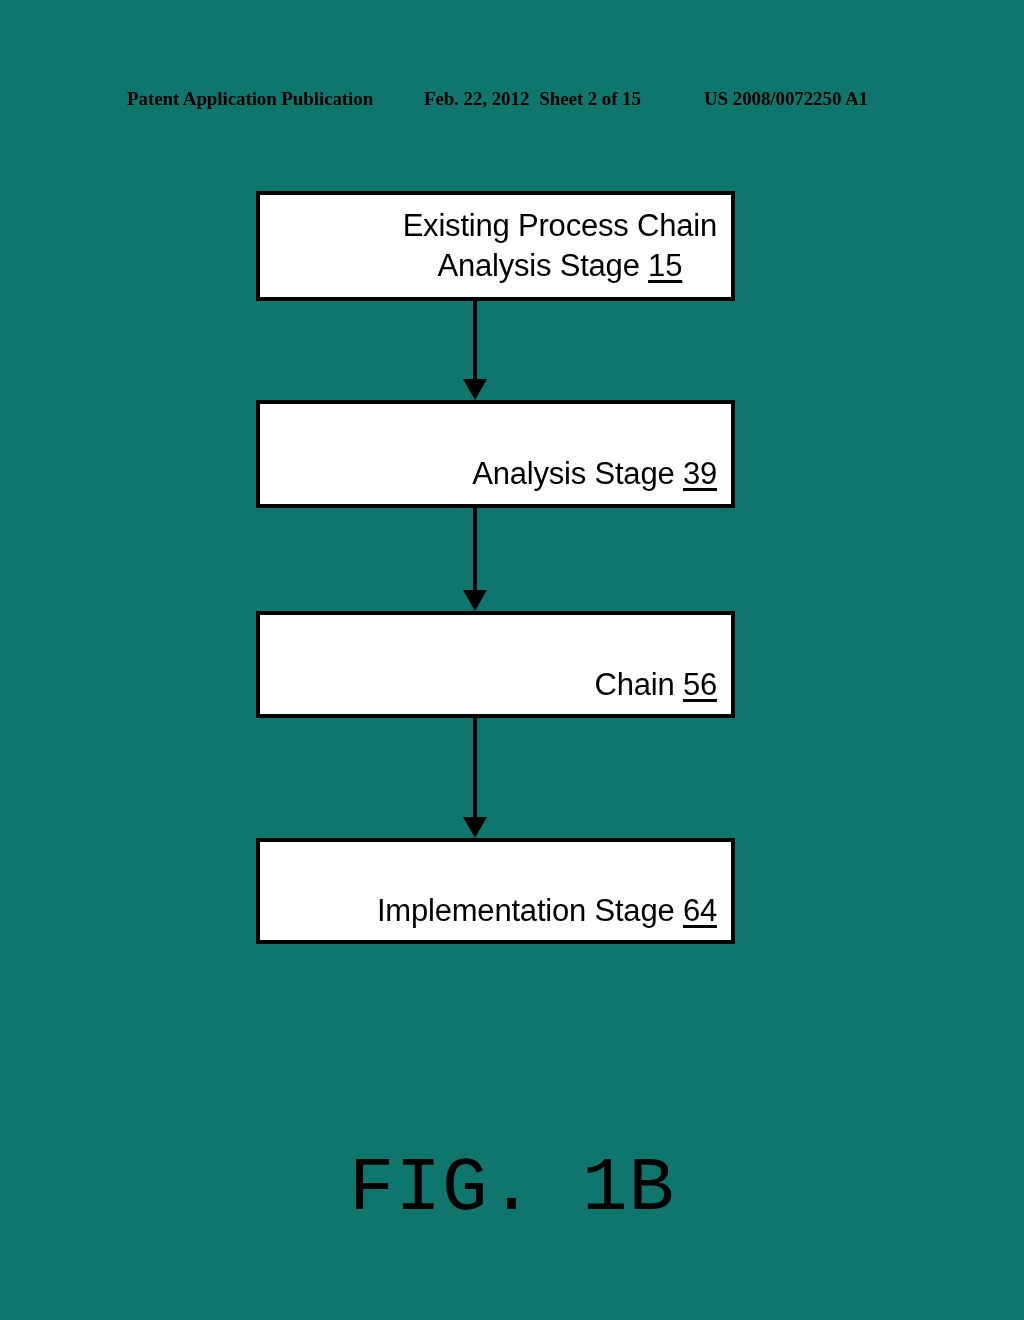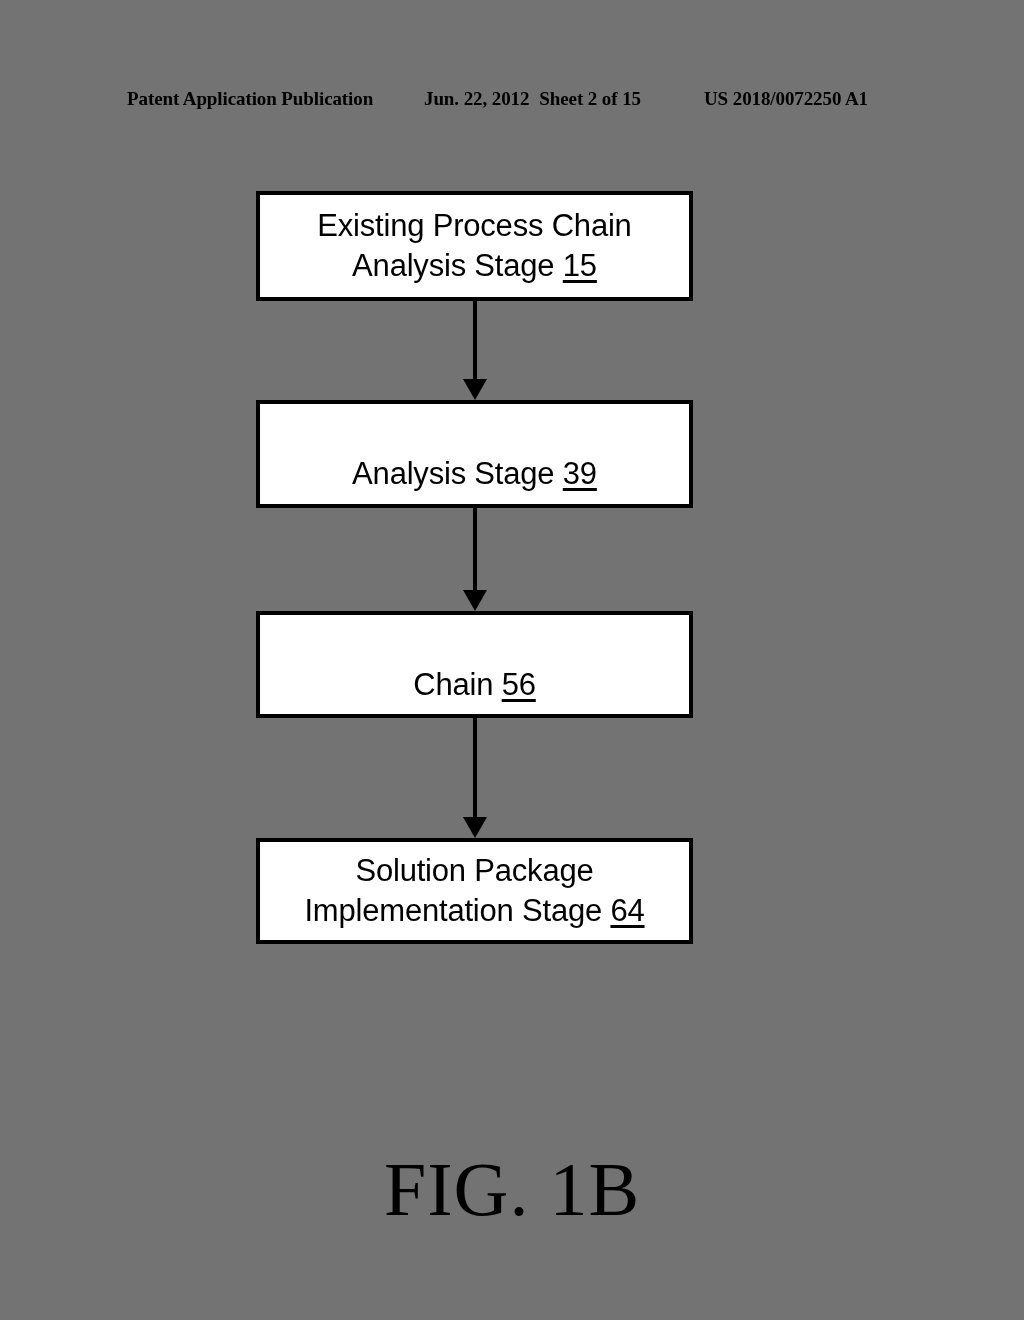--- a/index.html
+++ b/index.html
@@ -6,21 +6,21 @@
   html, body {
     margin: 0;
     padding: 0;
     background: #ffffff;
   }
 
   .page {
     position: relative;
     width: 1024px;
     height: 1320px;
-    background: #737373;
+    background: #0f766e;
     overflow: hidden;
     font-family: "Liberation Sans", sans-serif;
     color: #000000;
   }
 
   
   .pub-header {
     position: absolute;
     top: 88px;
     left: 0;
@@ -56,27 +56,27 @@
     position: absolute;
     left: 0;
     top: 0;
     width: 1024px;
     height: 1320px;
   }
 
   .node {
     position: absolute;
     left: 256px;
-    width: 437px;
+    width: 479px;
     box-sizing: border-box;
     border: 4px solid #000000;
     background: #ffffff;
     display: flex;
     align-items: center;
-    justify-content: center;
+    justify-content: flex-end;
     text-align: center;
   }
 
   .node-label {
     font-family: "Liberation Sans", sans-serif;
     font-size: 31px;
     line-height: 40px;
     color: #000000;
     padding: 0 14px;
     letter-spacing: -0.2px;
@@ -109,38 +109,38 @@
   #conn-2 { top: 508px; height: 103px; }
   #conn-3 { top: 718px; height: 120px; }
 
   
   .fig-caption {
     position: absolute;
     left: 0;
     top: 1146px;
     width: 1024px;
     text-align: center;
-    font-family: Liberation Serif, serif;
+    font-family: Liberation Mono, monospace;
     font-size: 76px;
     letter-spacing: 1px;
     color: #000000;
     white-space: pre;
   }
 </style>
 </head>
 <body>
 
 <div class="page">
 
   <div class="pub-header">
     <span class="hdr-left">Patent Application Publication</span>
     <span class="hdr-center">
-      <span>Jun. 22, 2012</span><span class="sheet">Sheet 2 of 15</span>
+      <span>Feb. 22, 2012</span><span class="sheet">Sheet 2 of 15</span>
     </span>
-    <span class="hdr-right">US 2018/0072250 A1</span>
+    <span class="hdr-right">US 2008/0072250 A1</span>
   </div>
 
   <div class="flow">
 
     <div class="node" id="node-1">
       <div class="node-label">
         <span>Existing Process Chain</span><br>
         <span>Analysis Stage </span><span class="ref">15</span>
       </div>
     </div>
@@ -175,21 +175,21 @@
 
     <div class="connector" id="conn-3">
       <svg width="1024" height="120" viewBox="0 0 1024 120" xmlns="http://www.w3.org/2000/svg">
         <line x1="475" y1="0" x2="475" y2="103" stroke="#000000" stroke-width="4"></line>
         <polygon points="463,99 487,99 475,120" fill="#000000"></polygon>
       </svg>
     </div>
 
     <div class="node" id="node-4">
       <div class="node-label">
-        <span>Solution Package</span><br>
+        <br>
         <span>Implementation Stage </span><span class="ref">64</span>
       </div>
     </div>
 
   </div>
 
   <div class="fig-caption">FIG. 1B</div>
 
 </div>
 

